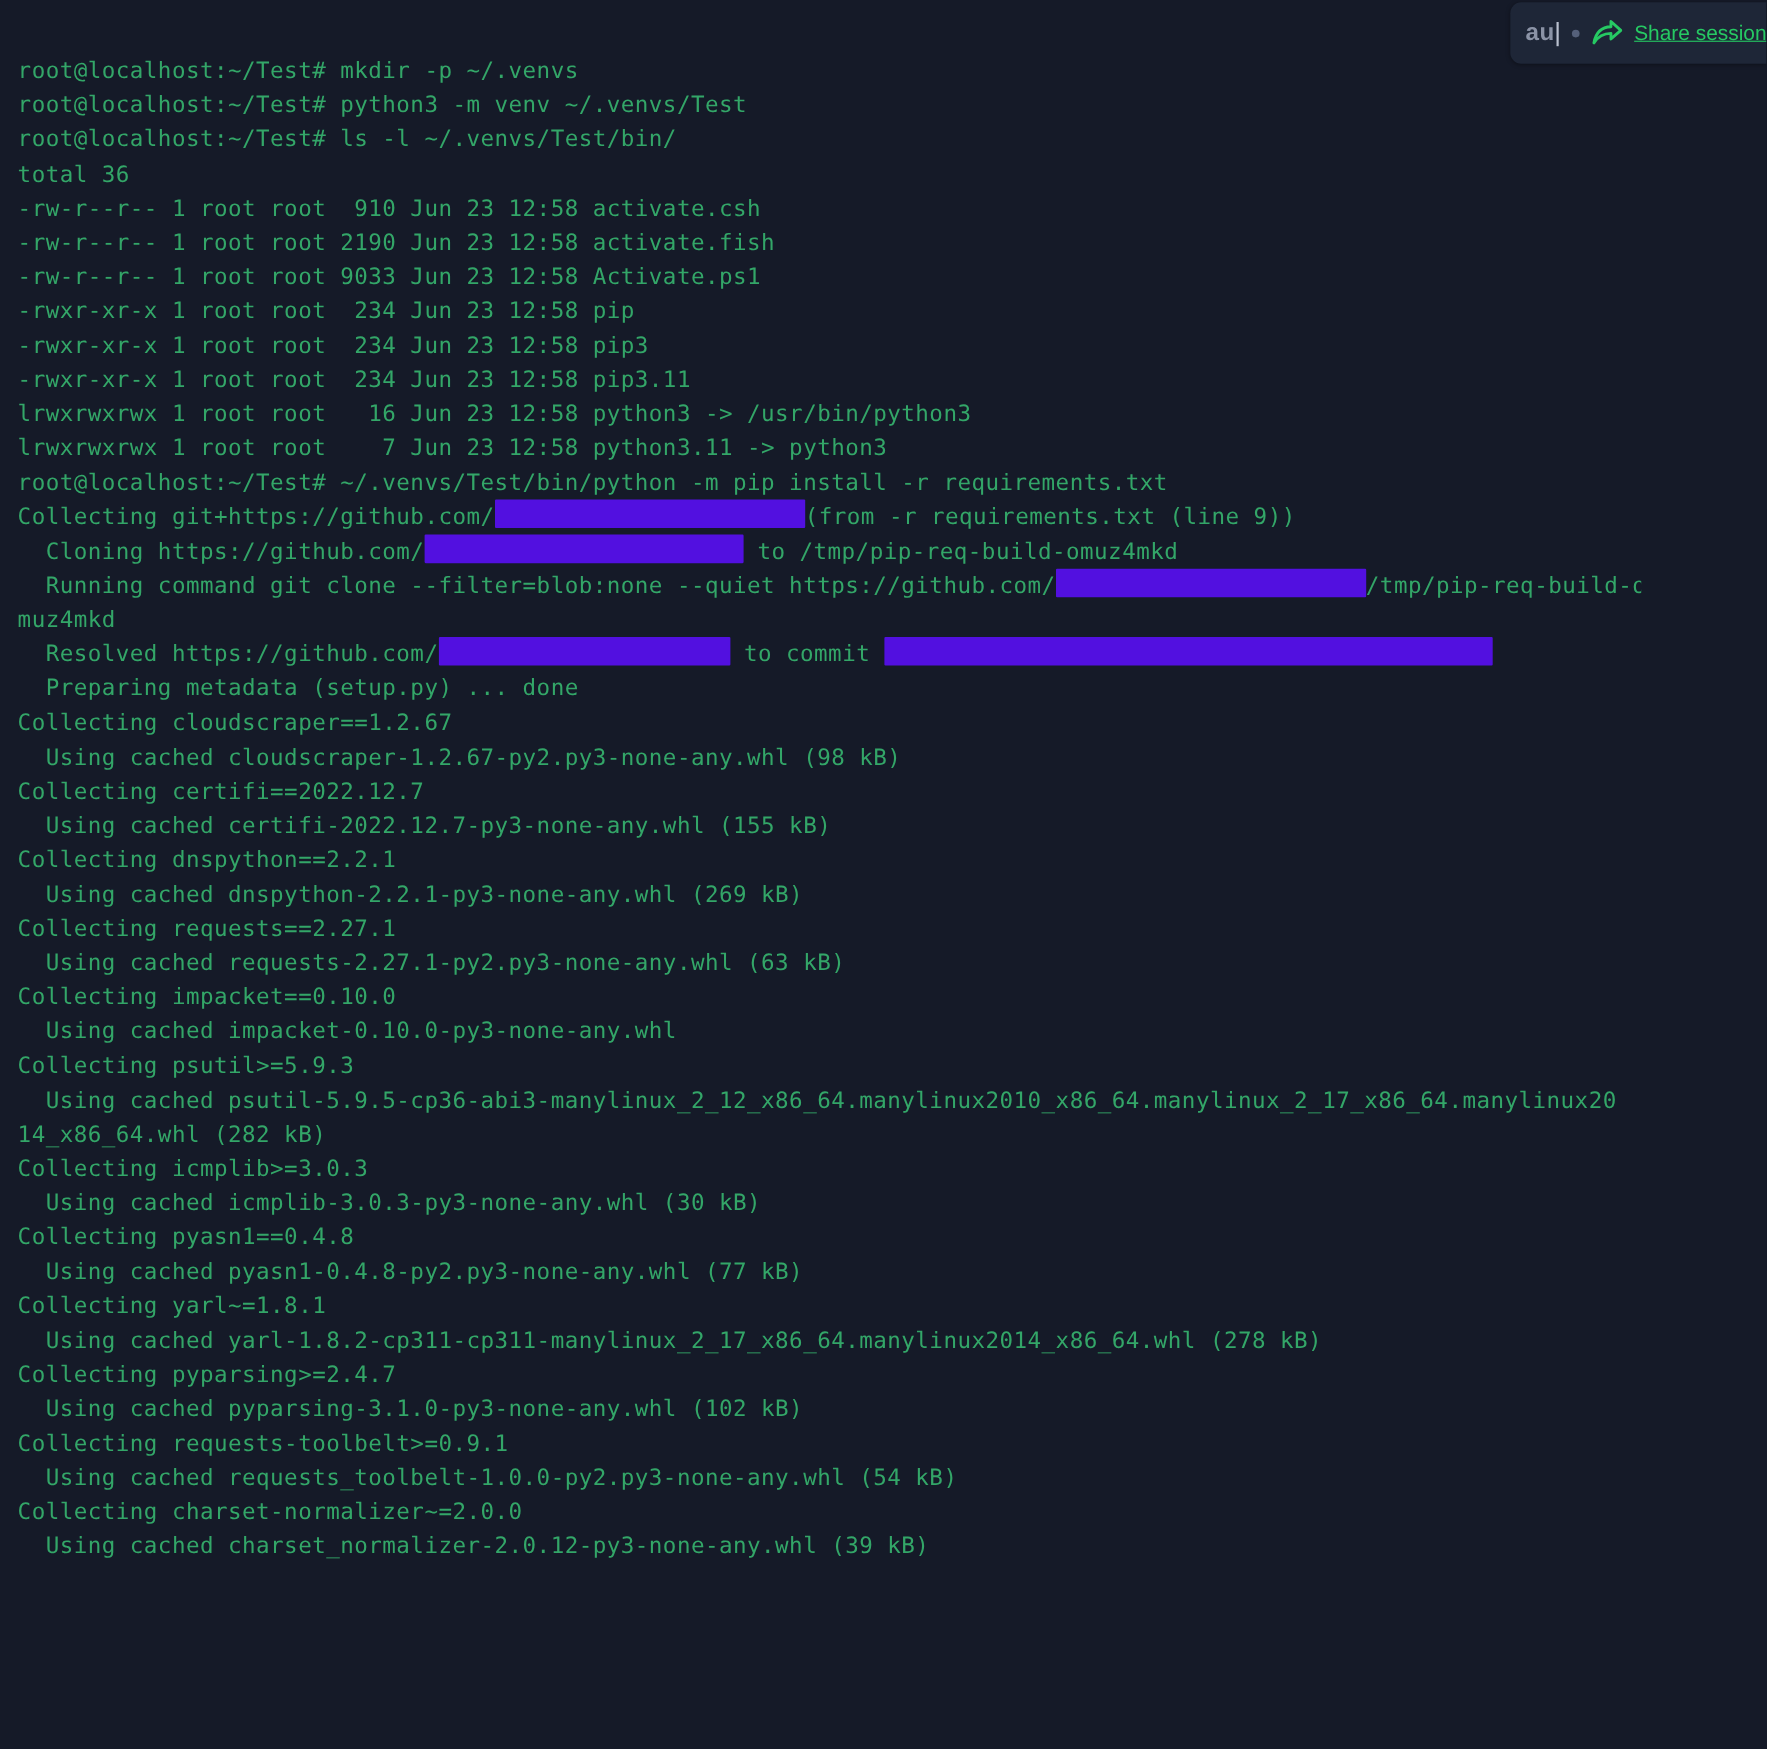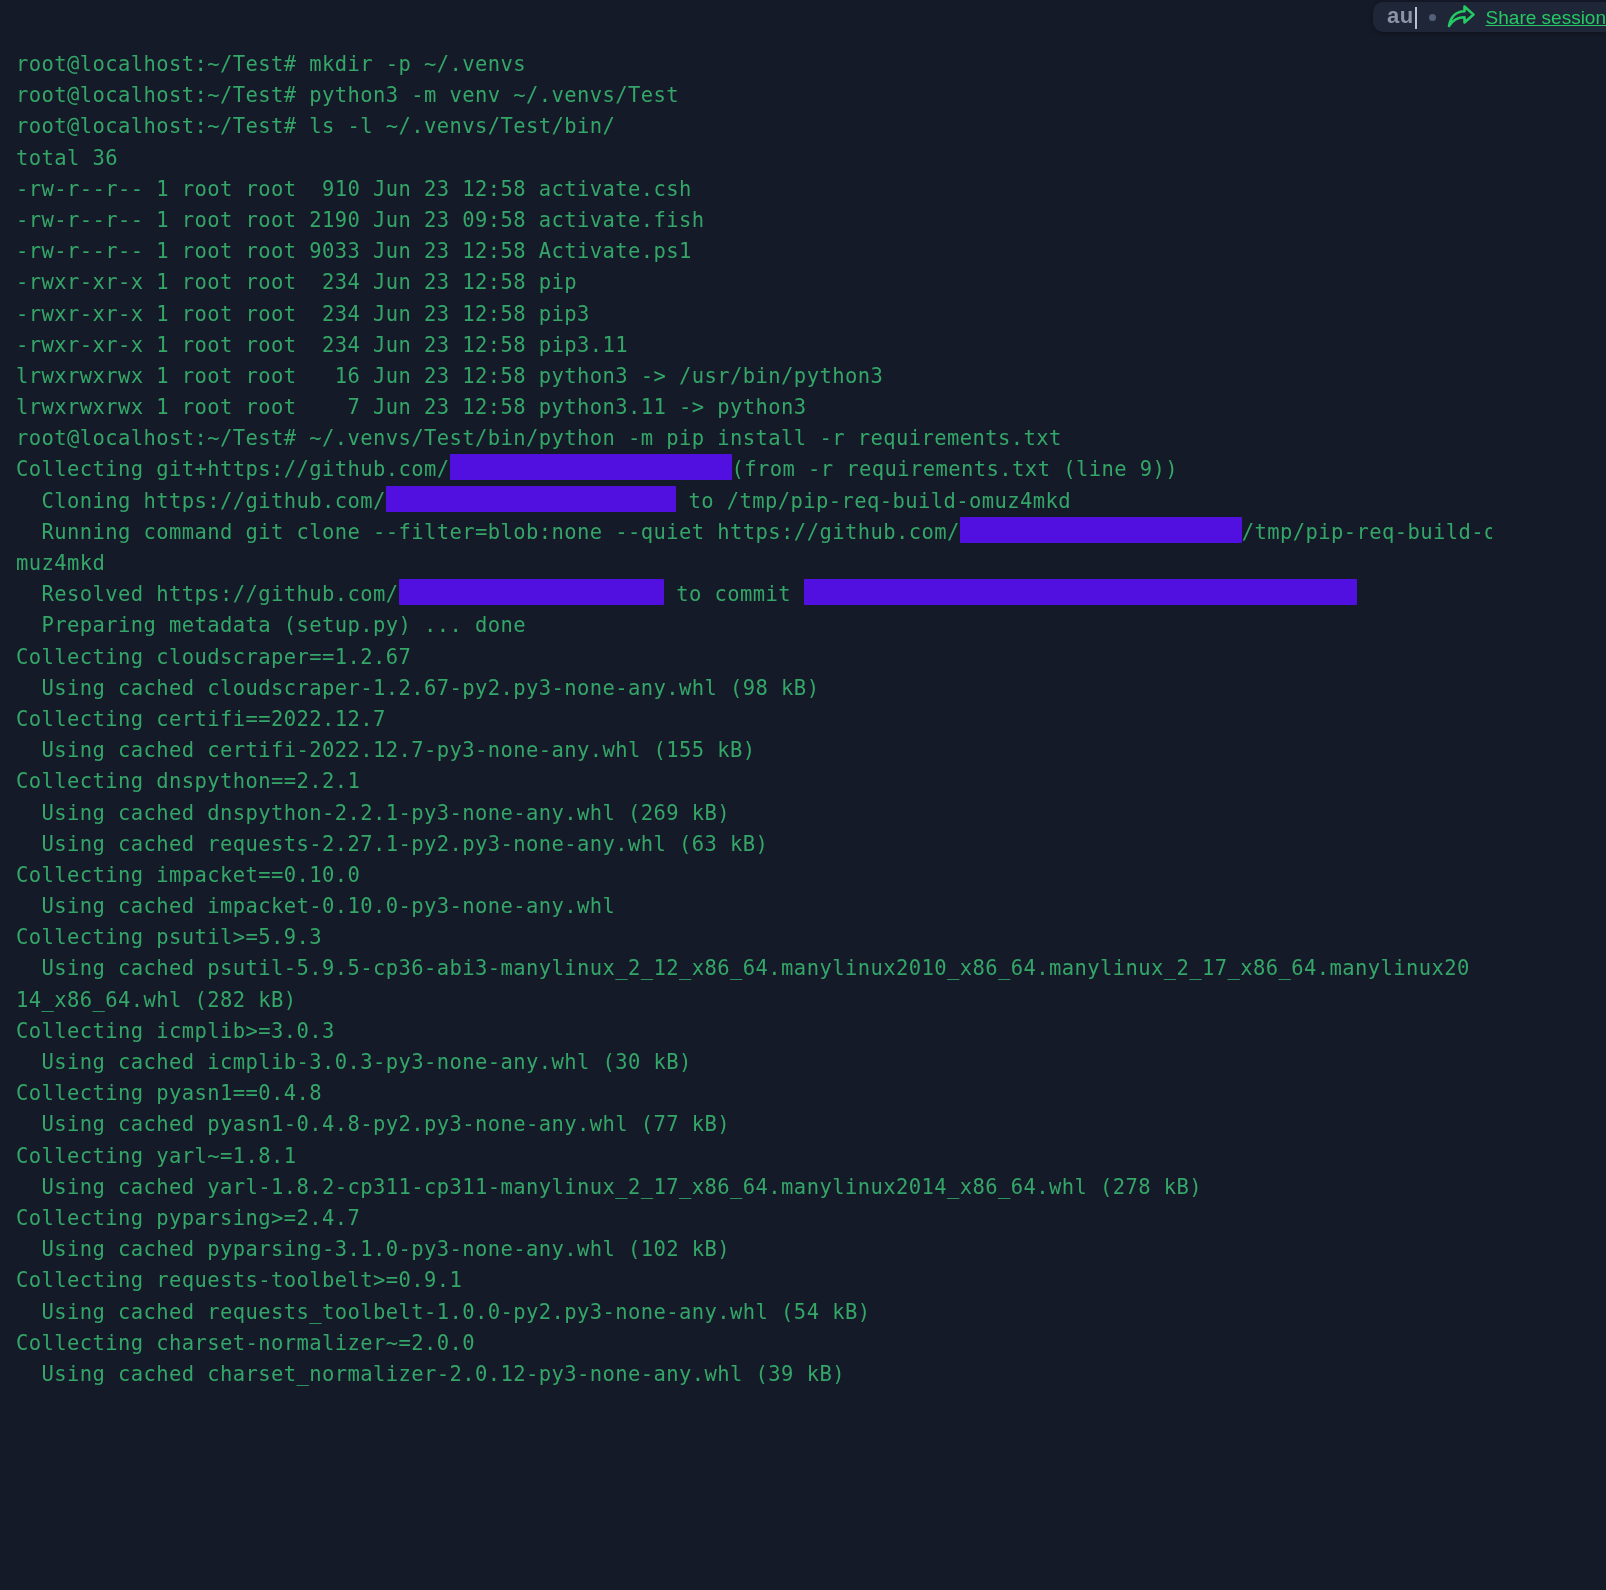--- a/index.html
+++ b/index.html
@@ -13,21 +13,21 @@
     overflow: hidden;
     position: relative;
     font-family: "DejaVu Sans Mono", monospace;
   }
 
   
   #session-bar {
     position: absolute;
     top: 2px;
     right: 0px;
-    height: 30px;
+    height: 56px;
     display: flex;
     align-items: center;
     gap: 0px;
     background: #1e2637;
     border-radius: 10px 0 0 10px;
     padding: 0 0 0 14px;
     box-shadow: 0 1px 4px rgba(0,0,0,0.35);
     z-index: 20;
     overflow: hidden;
     max-width: 236px;
@@ -105,40 +105,41 @@
 </style>
 </head>
 <body>
 
 <div id="terminal">
     <div class="term-line">root@localhost:~/Test# mkdir -p ~/.venvs</div>
     <div class="term-line">root@localhost:~/Test# python3 -m venv ~/.venvs/Test</div>
     <div class="term-line">root@localhost:~/Test# ls -l ~/.venvs/Test/bin/</div>
     <div class="term-line">total 36</div>
     <div class="term-line">-rw-r--r-- 1 root root  910 Jun 23 12:58 activate.csh</div>
-    <div class="term-line">-rw-r--r-- 1 root root 2190 Jun 23 09:58 activate.fish</div>
+    <div class="term-line">-rw-r--r-- 1 root root 2190 Jun 23 12:58 activate.fish</div>
     <div class="term-line">-rw-r--r-- 1 root root 9033 Jun 23 12:58 Activate.ps1</div>
     <div class="term-line">-rwxr-xr-x 1 root root  234 Jun 23 12:58 pip</div>
     <div class="term-line">-rwxr-xr-x 1 root root  234 Jun 23 12:58 pip3</div>
     <div class="term-line">-rwxr-xr-x 1 root root  234 Jun 23 12:58 pip3.11</div>
     <div class="term-line">lrwxrwxrwx 1 root root   16 Jun 23 12:58 python3 -&gt; /usr/bin/python3</div>
     <div class="term-line">lrwxrwxrwx 1 root root    7 Jun 23 12:58 python3.11 -&gt; python3</div>
     <div class="term-line">root@localhost:~/Test# ~/.venvs/Test/bin/python -m pip install -r requirements.txt</div>
     <div class="term-line"><span>Collecting git+https://github.com/</span><span class="redact" style="width: 282px; height: 26px;"> </span><span>(from -r requirements.txt (line 9))</span></div>
     <div class="term-line"><span>  Cloning https://github.com/</span><span class="redact" style="width: 290px; height: 26px;"> </span><span> to /tmp/pip-req-build-omuz4mkd</span></div>
     <div class="term-line"><span>  Running command git clone --filter=blob:none --quiet https://github.com/</span><span class="redact" style="width: 282px; height: 26px;"> </span><span>/tmp/pip-req-build-o</span></div>
     <div class="term-line">muz4mkd</div>
     <div class="term-line"><span>  Resolved https://github.com/</span><span class="redact" style="width: 265px; height: 26px;"> </span><span> to commit </span><span class="redact" style="width: 553px; height: 26px;"> </span></div>
     <div class="term-line">  Preparing metadata (setup.py) ... done</div>
     <div class="term-line">Collecting cloudscraper==1.2.67</div>
     <div class="term-line">  Using cached cloudscraper-1.2.67-py2.py3-none-any.whl (98 kB)</div>
     <div class="term-line">Collecting certifi==2022.12.7</div>
     <div class="term-line">  Using cached certifi-2022.12.7-py3-none-any.whl (155 kB)</div>
     <div class="term-line">Collecting dnspython==2.2.1</div>
     <div class="term-line">  Using cached dnspython-2.2.1-py3-none-any.whl (269 kB)</div>
+    <div class="term-line">Collecting requests==2.27.1</div>
     <div class="term-line">  Using cached requests-2.27.1-py2.py3-none-any.whl (63 kB)</div>
     <div class="term-line">Collecting impacket==0.10.0</div>
     <div class="term-line">  Using cached impacket-0.10.0-py3-none-any.whl</div>
     <div class="term-line">Collecting psutil&gt;=5.9.3</div>
     <div class="term-line">  Using cached psutil-5.9.5-cp36-abi3-manylinux_2_12_x86_64.manylinux2010_x86_64.manylinux_2_17_x86_64.manylinux20</div>
     <div class="term-line">14_x86_64.whl (282 kB)</div>
     <div class="term-line">Collecting icmplib&gt;=3.0.3</div>
     <div class="term-line">  Using cached icmplib-3.0.3-py3-none-any.whl (30 kB)</div>
     <div class="term-line">Collecting pyasn1==0.4.8</div>
     <div class="term-line">  Using cached pyasn1-0.4.8-py2.py3-none-any.whl (77 kB)</div>

